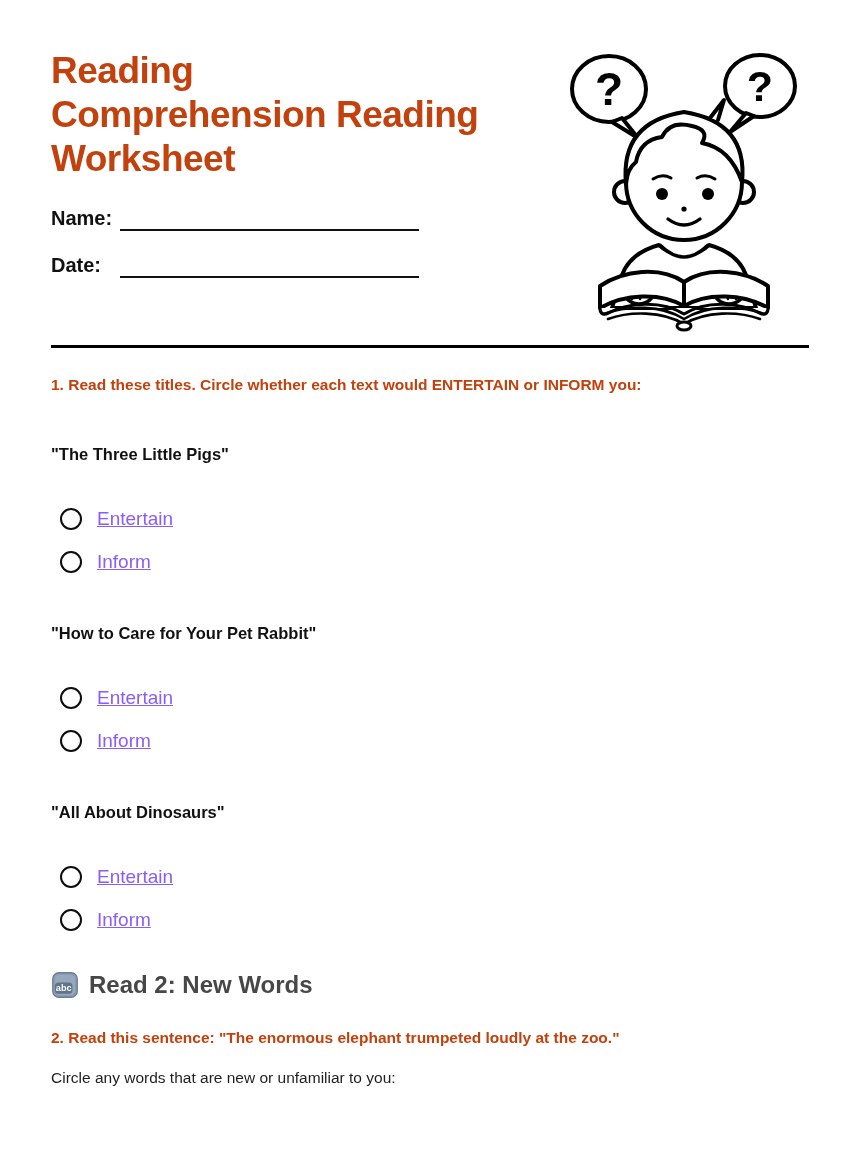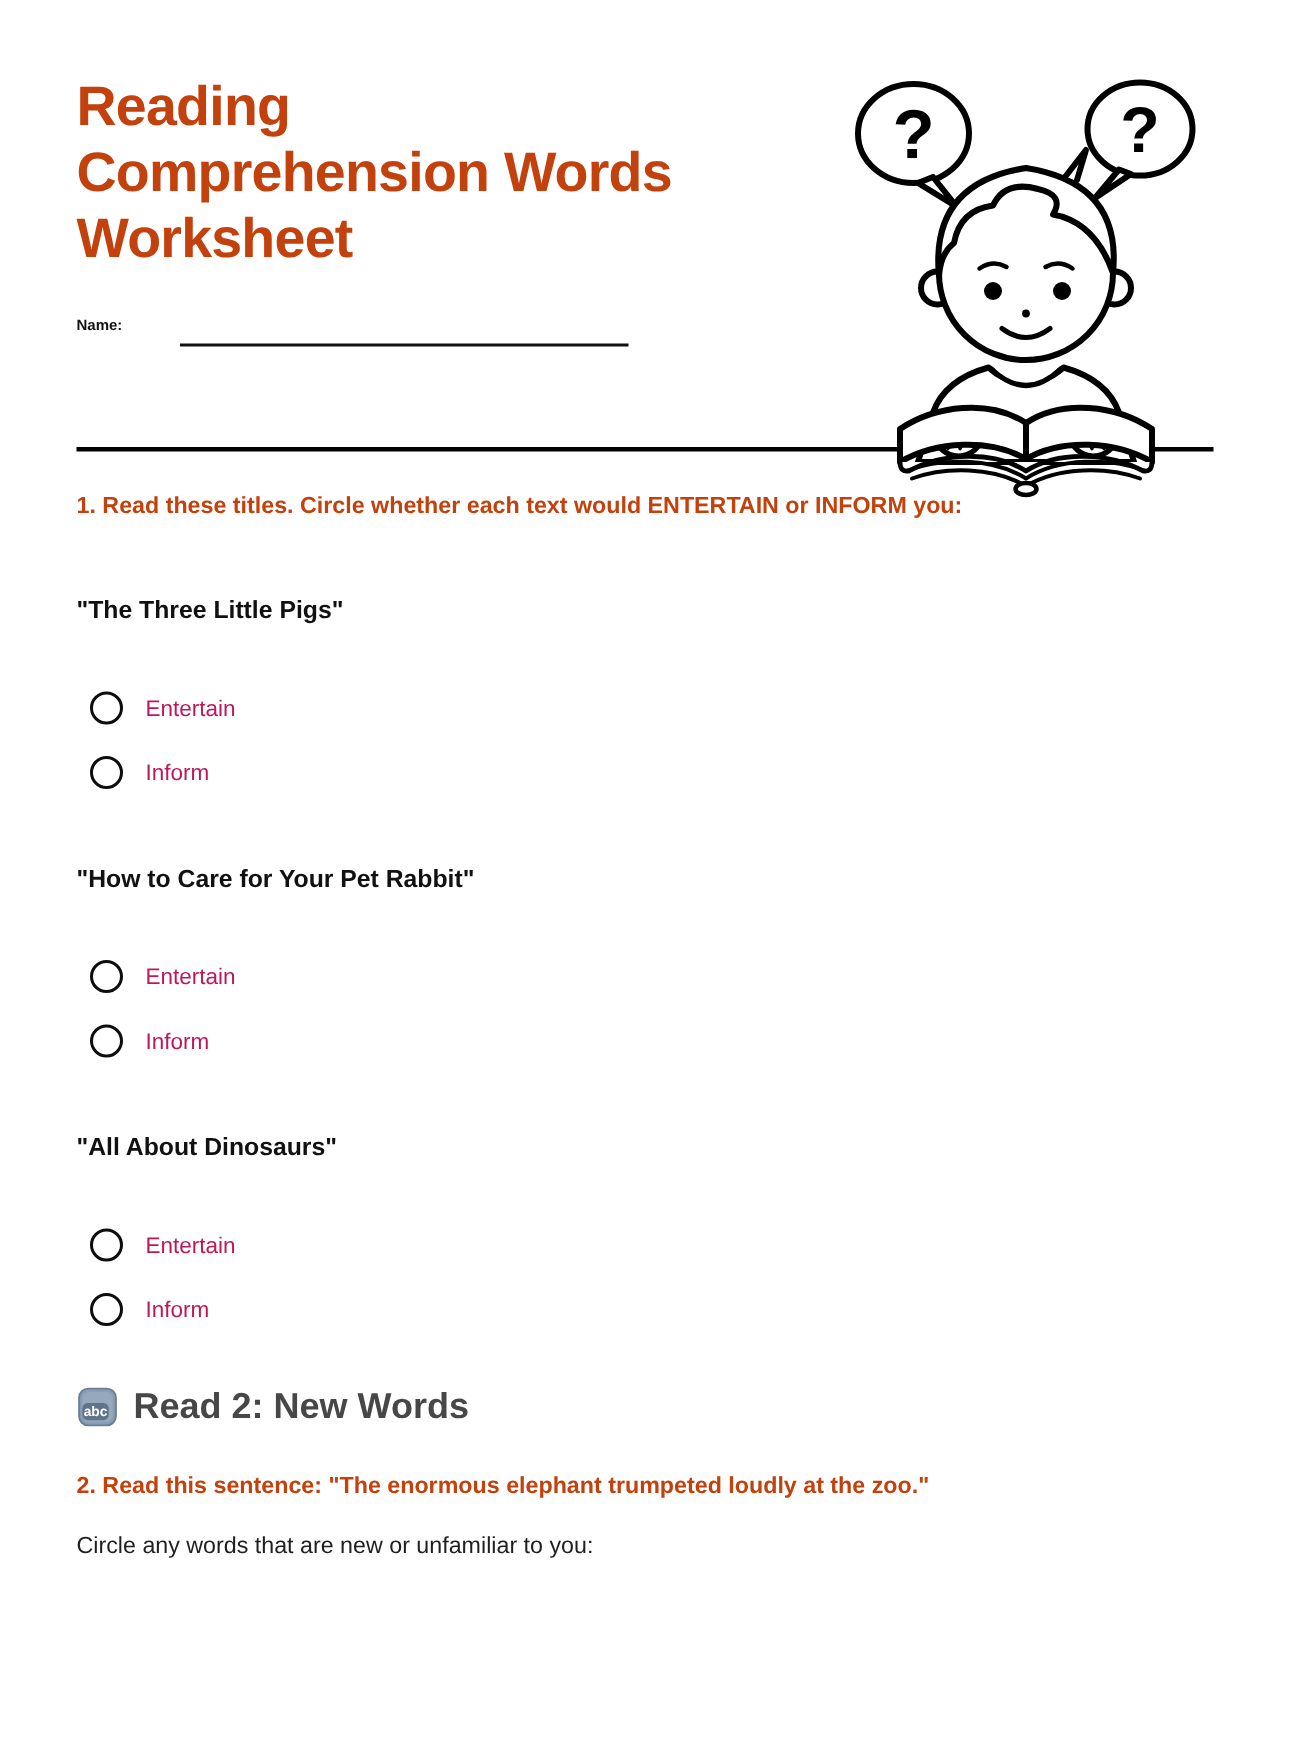--- a/index.html
+++ b/index.html
@@ -39,21 +39,21 @@
   .fields { margin-top: 24px; }
   .field-row {
     display: flex;
     align-items: flex-end;
     height: 26px;
     margin-bottom: 21px;
   }
   .field-label {
     width: 69px;
     flex-shrink: 0;
-    font-size: 10px;
+    font-size: 20px;
     font-weight: bold;
     color: #111111;
     line-height: 22px;
     align-self: flex-start;
     padding-top: 2px;
   }
   .field-line {
     width: 299px;
     height: 24px;
     border-bottom: 2px solid #111111;
@@ -107,42 +107,43 @@
   .radio-circle {
     width: 22px;
     height: 22px;
     border: 2.5px solid #0d0d0d;
     border-radius: 50%;
     background: #ffffff;
     flex-shrink: 0;
   }
   .radio-label {
     margin-left: 15px;
-    font-size: 15px;
-    color: #be185d;
+    font-size: 19px;
+    color: #8b5cf6;
+    text-decoration: underline;
   }
 
   p.instruction {
     margin-top: 19px;
     font-size: 15.5px;
     line-height: 21px;
     font-weight: normal;
     color: #1f1f1f;
   }
   .part2 h2.section-heading { }
 </style>
 </head>
 <body>
 
 <div class="page">
   <div class="content">
 
     <div class="header">
       <h1 class="title"><span>Reading</span><br>
-        <span>Comprehension Words</span><br>
+        <span>Comprehension Reading</span><br>
         <span>Worksheet</span>
       </h1>
 
       <svg class="illustration" viewBox="0 0 245 292" fill="none" stroke="#000000" stroke-linecap="round" stroke-linejoin="round">
 
         <g>
           <ellipse cx="47" cy="47" rx="37" ry="33" fill="#ffffff" stroke-width="4"></ellipse>
           <path d="M 60 76 L 76 96 L 50 80 Z" fill="#ffffff" stroke-width="4"></path>
           <text x="47" y="63" font-size="46" font-weight="bold" fill="#000000" stroke="none" text-anchor="middle" font-family="Liberation Sans, sans-serif">?</text>
         </g>
@@ -190,20 +191,24 @@
           <path d="M 38 266 Q 38 273 44 272 C 66 260 100 258 122 272 C 144 258 178 260 200 272 Q 206 273 206 266" fill="#ffffff" stroke-width="3.2"></path>
           <path d="M 42 272 C 66 263 100 263 122 277 C 144 263 178 263 202 272" stroke-width="2.6"></path>
           <path d="M 46 277 C 68 269 100 269 122 282 C 144 269 176 269 198 277" stroke-width="2.6"></path>
           <ellipse cx="122" cy="284" rx="7" ry="4" fill="#ffffff" stroke-width="3"></ellipse>
         </g>
       </svg>
 
       <div class="fields">
         <div class="field-row">
           <span class="field-label">Name:</span>
+          <span class="field-line"></span>
+        </div>
+        <div class="field-row">
+          <span class="field-label">Date:</span>
           <span class="field-line"></span>
         </div>
       </div>
     </div>
 
     <hr class="divider">
 
     <div class="part1">
 
       <p class="question">1. Read these titles. Circle whether each text would ENTERTAIN or INFORM you:</p>

